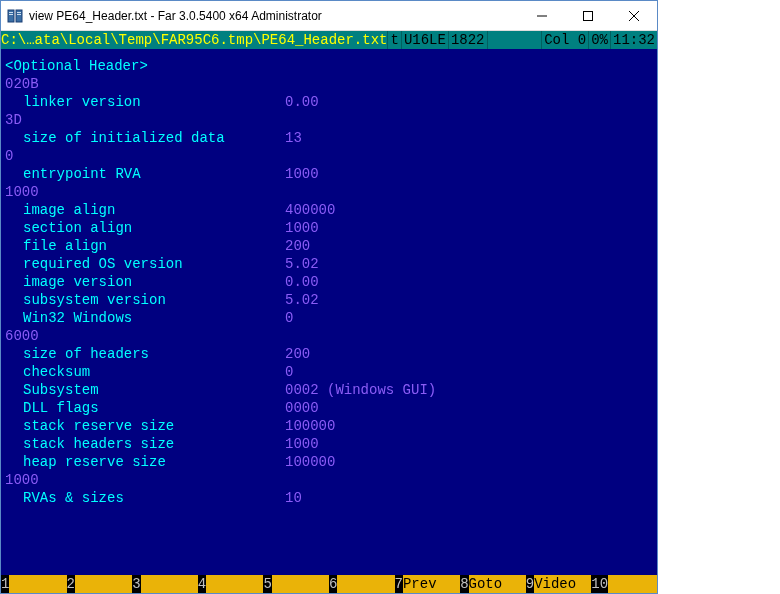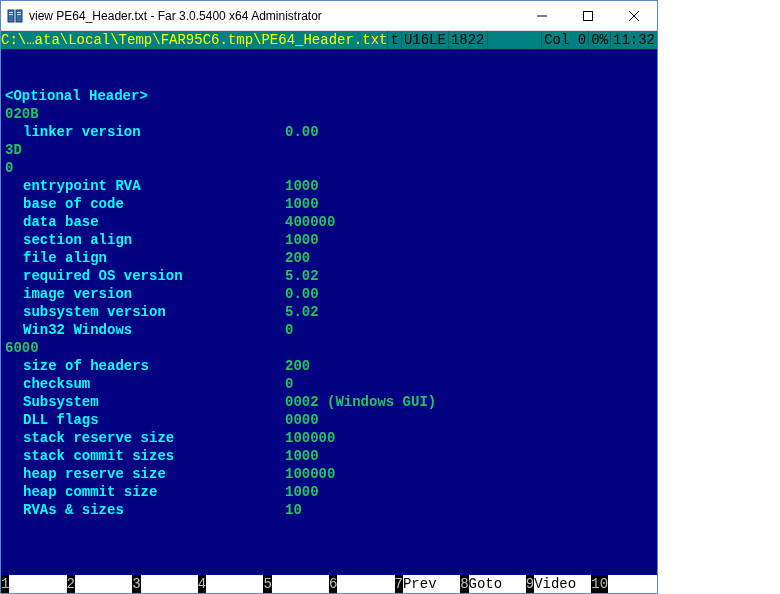--- a/index.html
+++ b/index.html
@@ -57,56 +57,54 @@
 
   .terminal {
     flex: 1;
     background: #000080;
     font-family: Consolas, 'Courier New', monospace;
     font-size: 14px;
     line-height: 18px;
     display: flex;
     flex-direction: column;
     overflow: hidden;
-    gap: 38px;
   }
   .statusbar {
     background: #008080;
     color: #000;
     height: 18px;
     display: flex;
     white-space: pre;
     padding: 0;
   }
   .statusbar span { display: inline-block; }
   .sb-path { color: #ffff00; flex: 0 0 auto; }
   .sb-seg { color: #000; padding: 0 2px; border-left: 1px solid #006060; }
   .sb-fill { flex: 1; }
 
   .content {
     flex: 1;
-    padding: 0 4px;
+    padding: 8px 4px;
     overflow: hidden;
-    font-weight: bold;
   }
   .header-line {
     color: #00ffff;
   }
   .row {
     display: flex;
     white-space: pre;
   }
   .row .key {
     color: #00ffff;
     padding-left: 18px;
     width: 280px;
     flex: 0 0 280px;
   }
   .row .val {
-    color: #22c55e;
+    color: #8b5cf6;
   }
 
   .keybar {
     background: #000;
     height: 18px;
     display: flex;
     font-family: Consolas, 'Courier New', monospace;
     font-size: 14px;
     white-space: pre;
   }
@@ -114,21 +112,21 @@
     display: flex;
     flex: 1;
   }
   .kb-num {
     color: #c0c0c0;
     background: #000;
     text-align: right;
     padding-right: 0;
   }
   .kb-label {
-    background: #ffffff;
+    background: #eab308;
     color: #000;
     flex: 1;
     padding-left: 0;
   }
 </style>
 </head>
 <body>
 
 <div class="window">
   <div class="titlebar">
@@ -174,38 +172,39 @@
       <span class="sb-seg">0%</span>
       <span class="sb-seg">11:32</span>
     </div>
 
     <div class="content">
       <div class="header-line">&lt;Optional Header&gt;</div>
       <div id="rows">
           <div class="row"><span class="val">020B</span></div>
           <div class="row"><span class="key">linker version</span><span class="val">0.00</span></div>
           <div class="row"><span class="val">3D</span></div>
+          <div class="row"><span class="key">size of initialized data</span><span class="val">13</span></div>
           <div class="row"><span class="val">0</span></div>
           <div class="row"><span class="key">entrypoint RVA</span><span class="val">1000</span></div>
-          <div class="row"><span class="key">base of code</span><span class="val">1000</span></div>
-          <div class="row"><span class="key">data base</span><span class="val">400000</span></div>
+          <div class="row"><span class="val">1000</span></div>
+          <div class="row"><span class="key">image align</span><span class="val">400000</span></div>
           <div class="row"><span class="key">section align</span><span class="val">1000</span></div>
           <div class="row"><span class="key">file align</span><span class="val">200</span></div>
           <div class="row"><span class="key">required OS version</span><span class="val">5.02</span></div>
           <div class="row"><span class="key">image version</span><span class="val">0.00</span></div>
           <div class="row"><span class="key">subsystem version</span><span class="val">5.02</span></div>
           <div class="row"><span class="key">Win32 Windows</span><span class="val">0</span></div>
           <div class="row"><span class="val">6000</span></div>
           <div class="row"><span class="key">size of headers</span><span class="val">200</span></div>
           <div class="row"><span class="key">checksum</span><span class="val">0</span></div>
           <div class="row"><span class="key">Subsystem</span><span class="val">0002 (Windows GUI)</span></div>
           <div class="row"><span class="key">DLL flags</span><span class="val">0000</span></div>
           <div class="row"><span class="key">stack reserve size</span><span class="val">100000</span></div>
-          <div class="row"><span class="key">stack commit sizes</span><span class="val">1000</span></div>
+          <div class="row"><span class="key">stack headers size</span><span class="val">1000</span></div>
           <div class="row"><span class="key">heap reserve size</span><span class="val">100000</span></div>
-          <div class="row"><span class="key">heap commit size</span><span class="val">1000</span></div>
+          <div class="row"><span class="val">1000</span></div>
           <div class="row"><span class="key">RVAs &amp; sizes</span><span class="val">10</span></div>
         </div>
     </div>
 
     <div class="keybar" id="keybar"><div class="kb-slot"><span class="kb-num">1</span><span class="kb-label">     </span></div><div class="kb-slot"><span class="kb-num">2</span><span class="kb-label">     </span></div><div class="kb-slot"><span class="kb-num">3</span><span class="kb-label">     </span></div><div class="kb-slot"><span class="kb-num">4</span><span class="kb-label">     </span></div><div class="kb-slot"><span class="kb-num">5</span><span class="kb-label">     </span></div><div class="kb-slot"><span class="kb-num">6</span><span class="kb-label">     </span></div><div class="kb-slot"><span class="kb-num">7</span><span class="kb-label">Prev </span></div><div class="kb-slot"><span class="kb-num">8</span><span class="kb-label">Goto </span></div><div class="kb-slot"><span class="kb-num">9</span><span class="kb-label">Video</span></div><div class="kb-slot"><span class="kb-num">10</span><span class="kb-label">     </span></div></div>
   </div>
 </div>
 
 </body></html>

